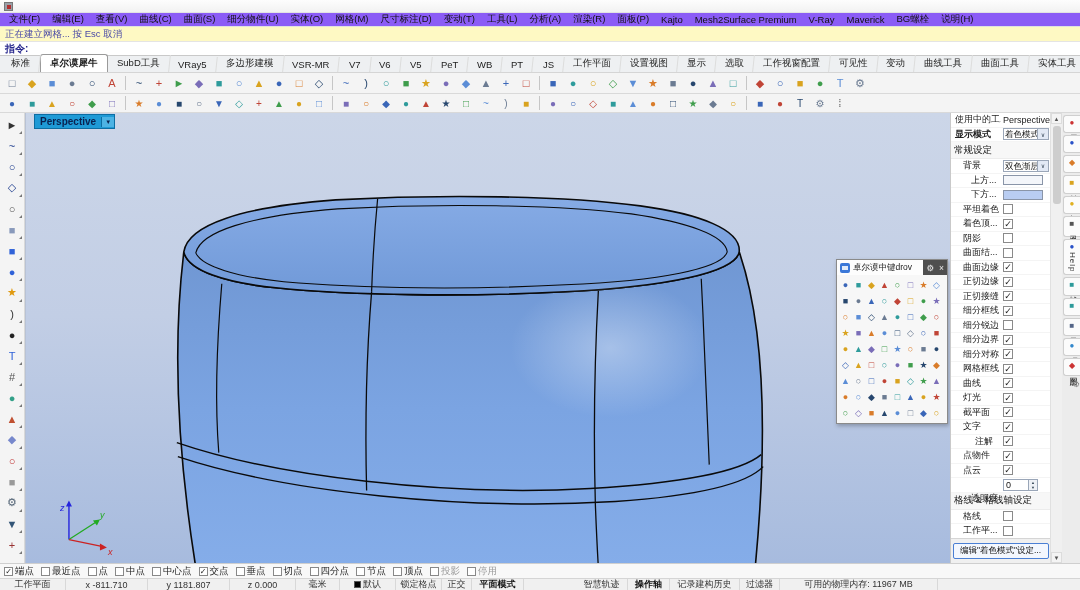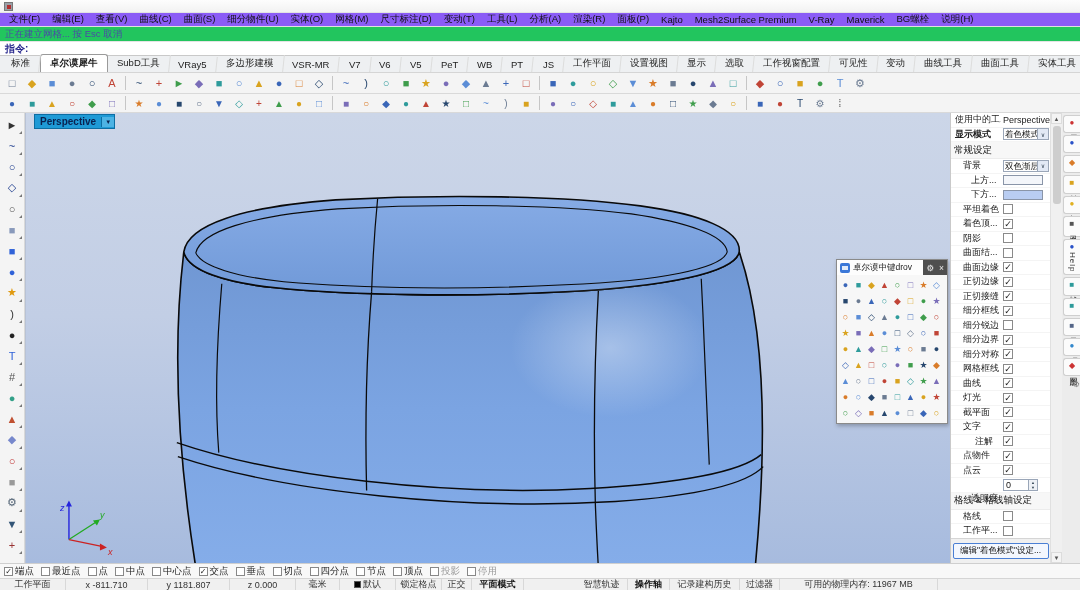--- a/index.html
+++ b/index.html
@@ -8,21 +8,21 @@
   
   .titlebar { height:13px; background:linear-gradient(#fdfdfd,#f2f2f2); border-bottom:1px solid #e3e3e3; display:flex; align-items:center; gap:4px; padding:0 4px; font-size:9px; color:#222; }
   .appicon { width:9px; height:9px; background:#9aa0a8; border:1px solid #777; position:relative; }
   .appicon::after { content:""; position:absolute; left:2px; top:2px; width:4px; height:4px; background:#b23030; }
 
   
   .menubar { height:14px; background:#8b5cf6; border-bottom:1px solid #e0e0e0; display:flex; align-items:center; padding:0 3px; font-size:9.5px; }
   .menu-item { padding:0 6px; white-space:nowrap; color:#111; }
 
   
-  .cmd1 { height:15px; background:#22c55e; border-bottom:1px solid #e4e4e4; display:flex; align-items:center; padding:0 5px; font-size:9.5px; color:#4a4aa6; }
+  .cmd1 { height:15px; background:#fef9c3; border-bottom:1px solid #e4e4e4; display:flex; align-items:center; padding:0 5px; font-size:9.5px; color:#4a4aa6; }
   .cmd2 { height:14px; background:#fff; border-bottom:1px solid #c9c9c9; display:flex; align-items:center; padding:0 5px; font-size:10px; color:#2b2b8f; font-weight:bold; }
 
   
   .tabrow { height:17px; background:#eef0f2; display:flex; align-items:flex-end; padding:0 2px; font-size:9.5px; border-bottom:1px solid #d5d5d5; }
   .tab { padding:2px 9px 2px; color:#222; white-space:nowrap; border-right:1px solid #dcdcdc; transform:skewX(-6deg); }
   .tab > span { display:inline-block; transform:skewX(6deg); }
   .tab.active { background:#fff; border:1px solid #9a9a9a; border-bottom:none; border-radius:3px 3px 0 0; font-weight:bold; transform:none; }
   .tab.active > span { transform:none; }
 
   

